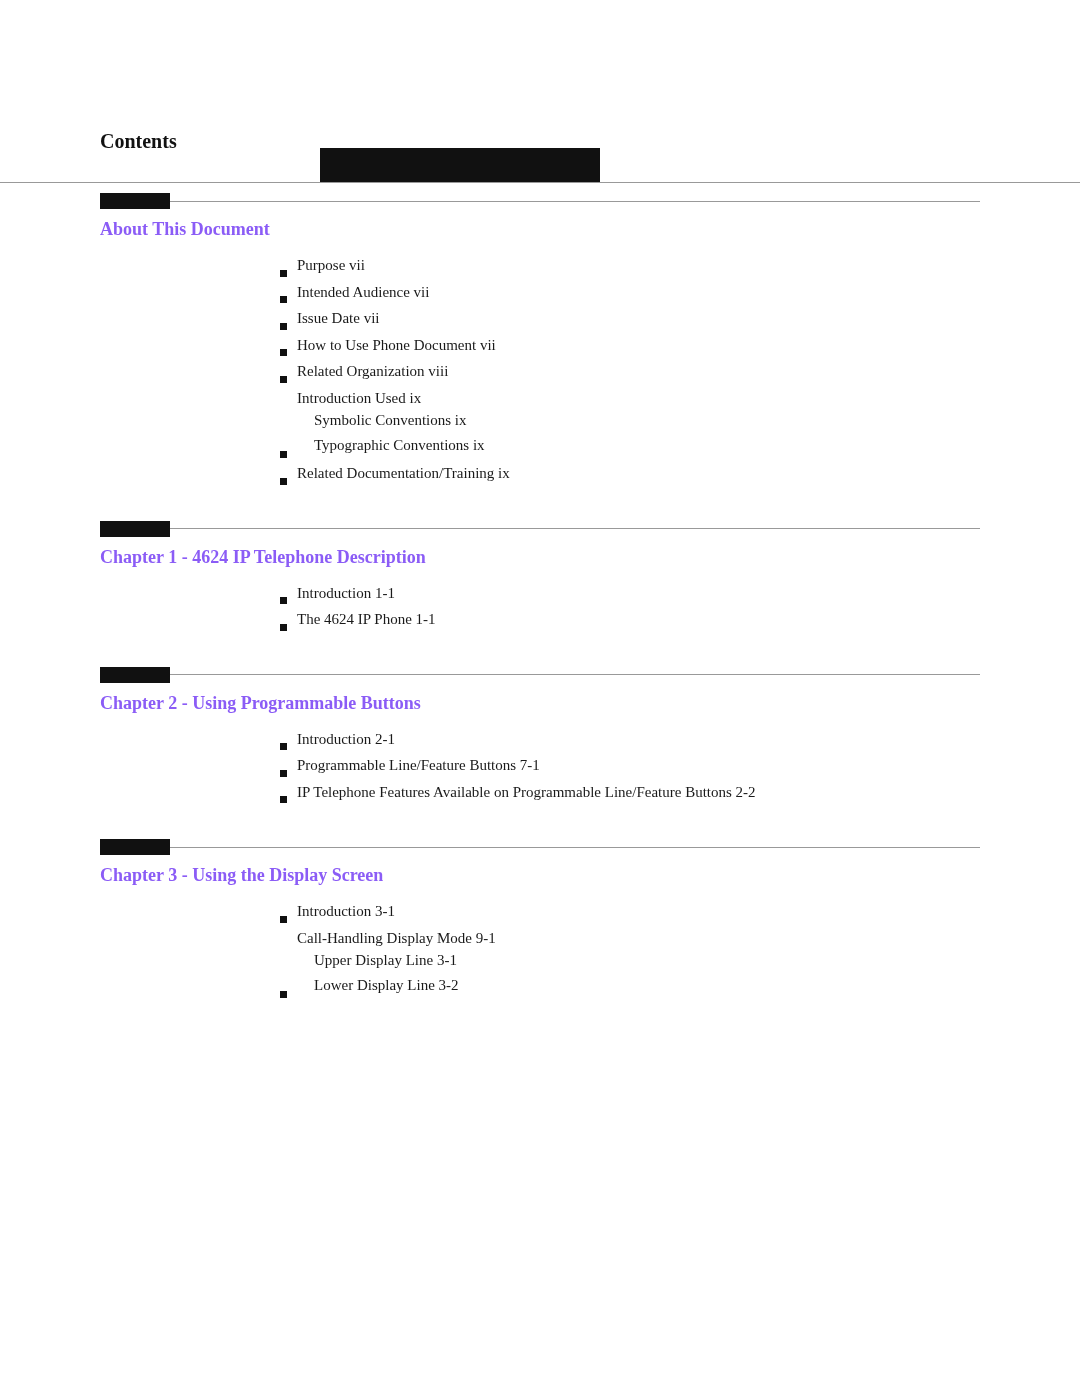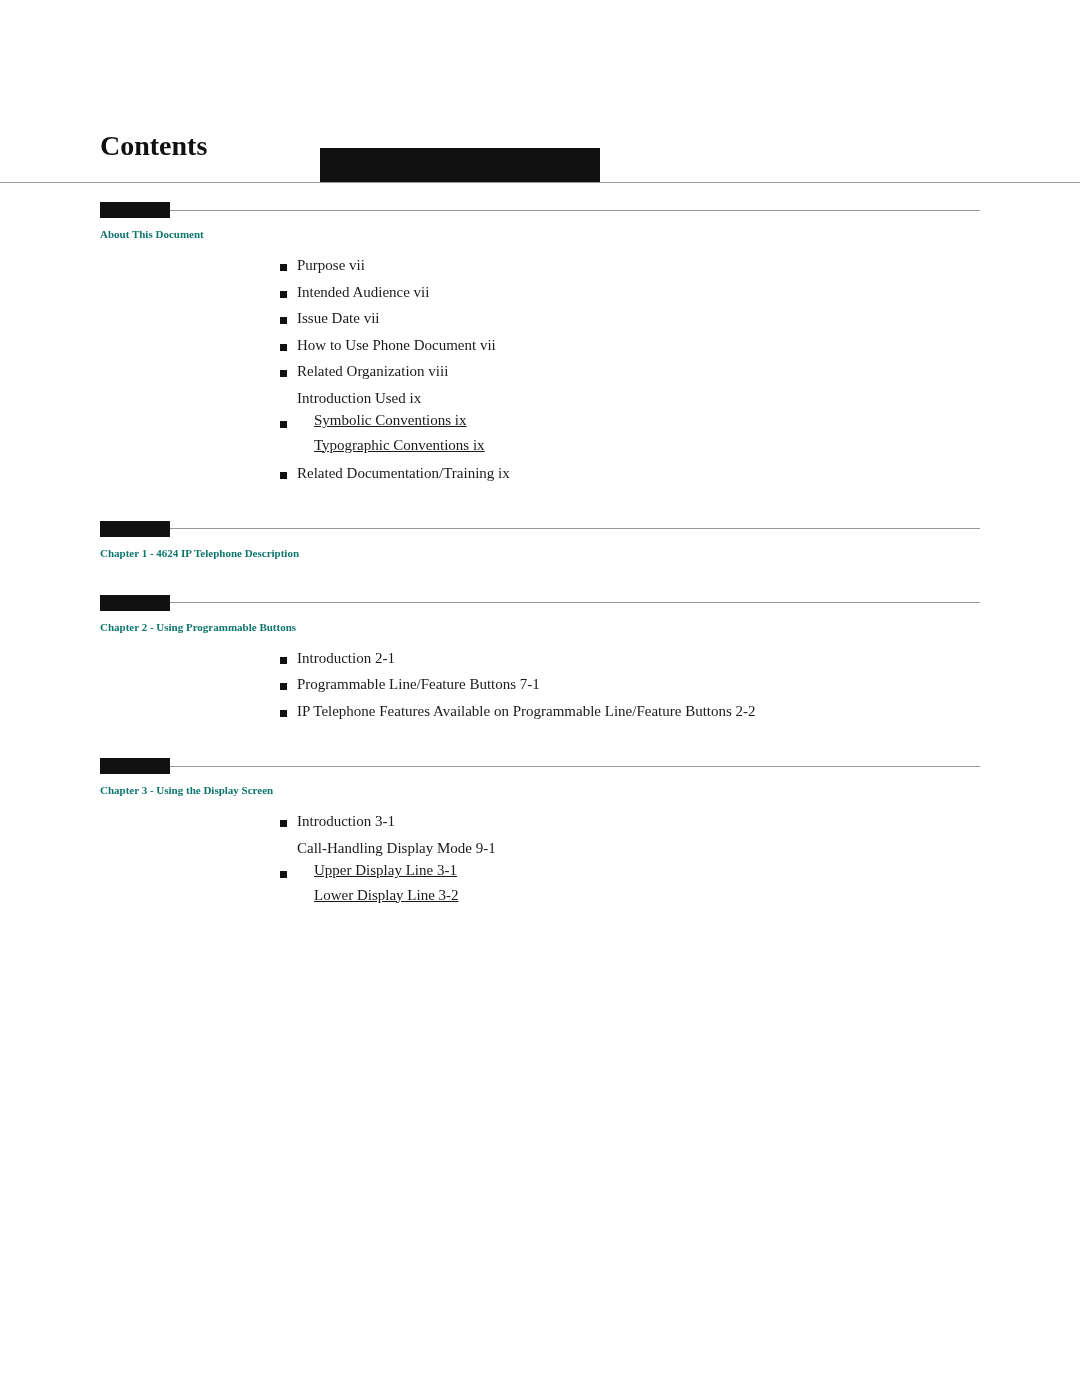--- a/index.html
+++ b/index.html
@@ -43,21 +43,21 @@
       height: 1px;
       background: #999;
     }
 
     .main-content {
       padding: 30px 100px 60px 100px;
       margin-top: 100px;
     }
 
     .page-title {
-      font-size: 28px;
+      font-size: 20px;
       font-weight: bold;
       font-family: 'Times New Roman', Times, serif;
       margin-bottom: 40px;
       color: #111;
     }
 
     
     .section {
       margin-bottom: 36px;
       position: relative;
@@ -77,38 +77,38 @@
       flex-shrink: 0;
     }
 
     .section-rule-line {
       flex: 1;
       height: 1px;
       background: #999;
     }
 
     .section-title {
-      font-size: 11px;
+      font-size: 18px;
       font-weight: bold;
       font-family: 'Times New Roman', Times, serif;
       margin-bottom: 14px;
       margin-top: 6px;
-      color: #0f766e;
+      color: #8b5cf6;
     }
 
     .bullet-list {
       list-style: none;
       padding: 0;
       margin: 0;
       margin-left: 180px;
     }
 
     .bullet-list li {
       display: flex;
-      align-items: center;
+      align-items: flex-end;
       margin-bottom: 4px;
       font-size: 15px;
       line-height: 1.5;
     }
 
     .bullet-square {
       display: inline-block;
       width: 7px;
       height: 7px;
       background: #111;
@@ -127,21 +127,20 @@
     .sub-list li {
       display: flex;
       align-items: flex-start;
       margin-bottom: 2px;
       font-size: 15px;
       line-height: 1.5;
     }
 
     .sub-list li span.text {
       padding-left: 0;
-      text-decoration: underline;
     }
   </style>
 </head>
 <body>
 
 <div class="page">
 
   <div class="top-black-rect"></div>
   <div class="header-rule"></div>
 
@@ -194,20 +193,30 @@
               <div><span>Related Documentation/Training ix</span></div>
             </li>
           </ul>
         </div>
         <div class="section">
           <div class="section-rule-container">
             <div class="section-black-rect"></div>
             <div class="section-rule-line"></div>
           </div>
           <div class="section-title">Chapter 1 - 4624 IP Telephone Description</div>
+          <ul class="bullet-list">
+            <li>
+              <span class="bullet-square"></span>
+              <div><span>Introduction 1-1</span></div>
+            </li>
+            <li>
+              <span class="bullet-square"></span>
+              <div><span>The 4624 IP Phone 1-1</span></div>
+            </li>
+          </ul>
         </div>
         <div class="section">
           <div class="section-rule-container">
             <div class="section-black-rect"></div>
             <div class="section-rule-line"></div>
           </div>
           <div class="section-title">Chapter 2 - Using Programmable Buttons</div>
           <ul class="bullet-list">
             <li>
               <span class="bullet-square"></span>

